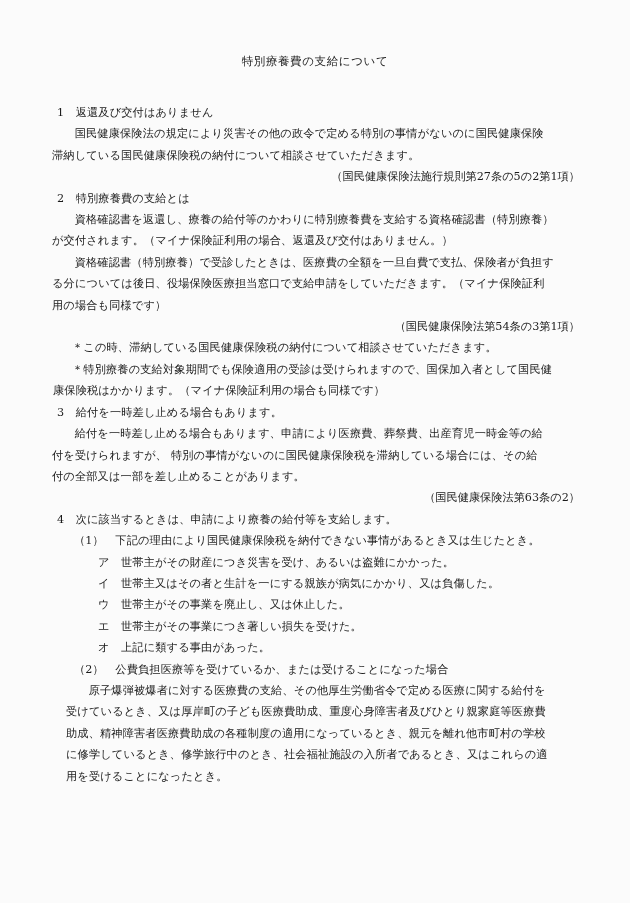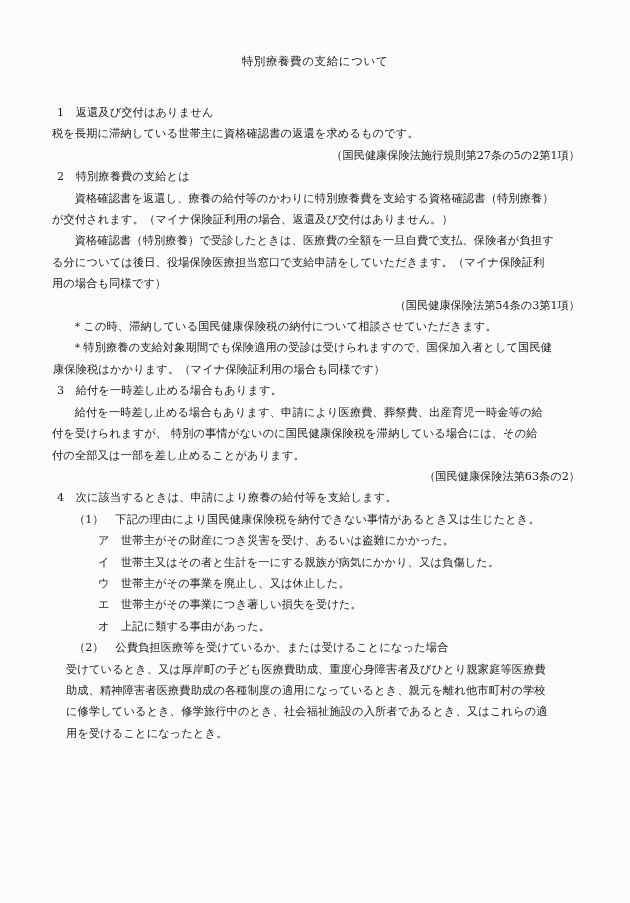--- a/index.html
+++ b/index.html
@@ -69,21 +69,22 @@
 <body style="background: rgb(251, 251, 251); color: rgb(26, 26, 26);">
 
 <div class="page">
 
   <h1 class="doc-title">特別療養費の支給について</h1>
 
   <div class="body-block">
 
     <div>
       <p class="line lv-head"><span>1</span>　<span>返還及び交付はありません</span></p>
-      <p class="line lv-body">税を長期に滞納している世帯主に資格確認書の返還を求めるものです。</p>
+      <p class="line lv-body-1st">　　国民健康保険法の規定により災害その他の政令で定める特別の事情がないのに国民健康保険</p>
+      <p class="line lv-body">滞納している国民健康保険税の納付について相談させていただきます。</p>
       <p class="cite">（国民健康保険法施行規則第27条の5の2第1項）</p>
     </div>
 
     <div>
       <p class="line lv-head"><span>2</span>　<span>特別療養費の支給とは</span></p>
       <p class="line lv-body-1st">　　資格確認書を返還し、療養の給付等のかわりに特別療養費を支給する資格確認書（特別療養）</p>
       <p class="line lv-body">が交付されます。（マイナ保険証利用の場合、返還及び交付はありません。）</p>
       <p class="line lv-body-1st">　　資格確認書（特別療養）で受診したときは、医療費の全額を一旦自費で支払、保険者が負担す</p>
       <p class="line lv-body">る分については後日、役場保険医療担当窓口で支給申請をしていただきます。（マイナ保険証利</p>
       <p class="line lv-body">用の場合も同様です）</p>
@@ -107,20 +108,21 @@
       <p class="line lv-paren"><span>（1）</span>　<span>下記の理由により国民健康保険税を納付できない事情があるとき又は生じたとき。</span></p>
 
       <p class="line lv-kana"><span>ア</span>　<span>世帯主がその財産につき災害を受け、あるいは盗難にかかった。</span></p>
       <p class="line lv-kana"><span>イ</span>　<span>世帯主又はその者と生計を一にする親族が病気にかかり、又は負傷した。</span></p>
       <p class="line lv-kana"><span>ウ</span>　<span>世帯主がその事業を廃止し、又は休止した。</span></p>
       <p class="line lv-kana"><span>エ</span>　<span>世帯主がその事業につき著しい損失を受けた。</span></p>
       <p class="line lv-kana"><span>オ</span>　<span>上記に類する事由があった。</span></p>
 
       <p class="line lv-paren"><span>（2）</span>　<span>公費負担医療等を受けているか、または受けることになった場合</span></p>
 
+      <p class="line lv-sub-1st">　　原子爆弾被爆者に対する医療費の支給、その他厚生労働省令で定める医療に関する給付を</p>
       <p class="line lv-sub">受けているとき、又は厚岸町の子ども医療費助成、重度心身障害者及びひとり親家庭等医療費</p>
       <p class="line lv-sub">助成、精神障害者医療費助成の各種制度の適用になっているとき、親元を離れ他市町村の学校</p>
       <p class="line lv-sub">に修学しているとき、修学旅行中のとき、社会福祉施設の入所者であるとき、又はこれらの適</p>
       <p class="line lv-sub">用を受けることになったとき。</p>
     </div>
 
   </div>
 </div>
 
 </body></html>

